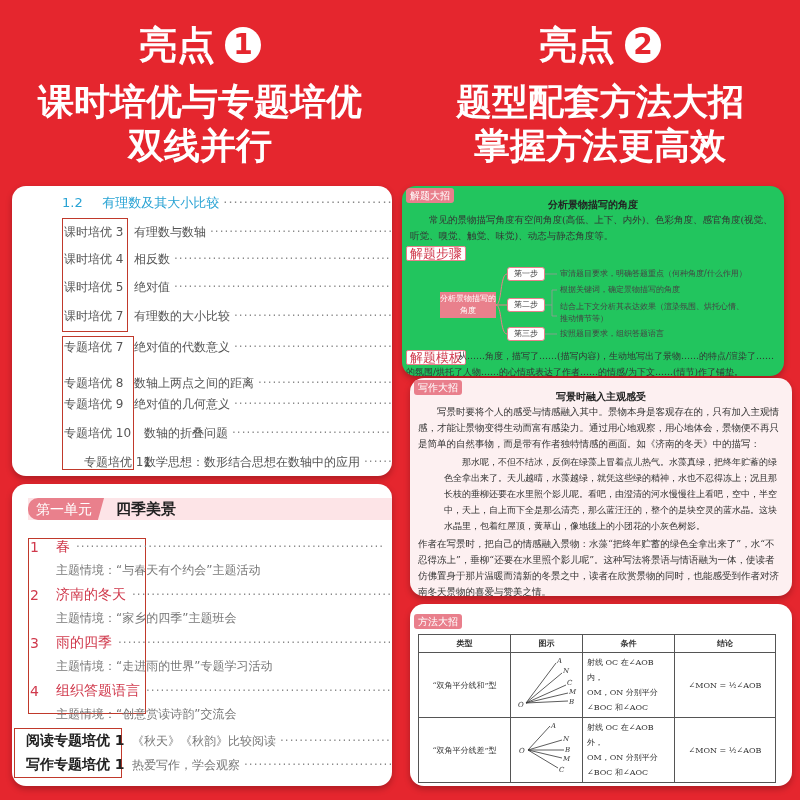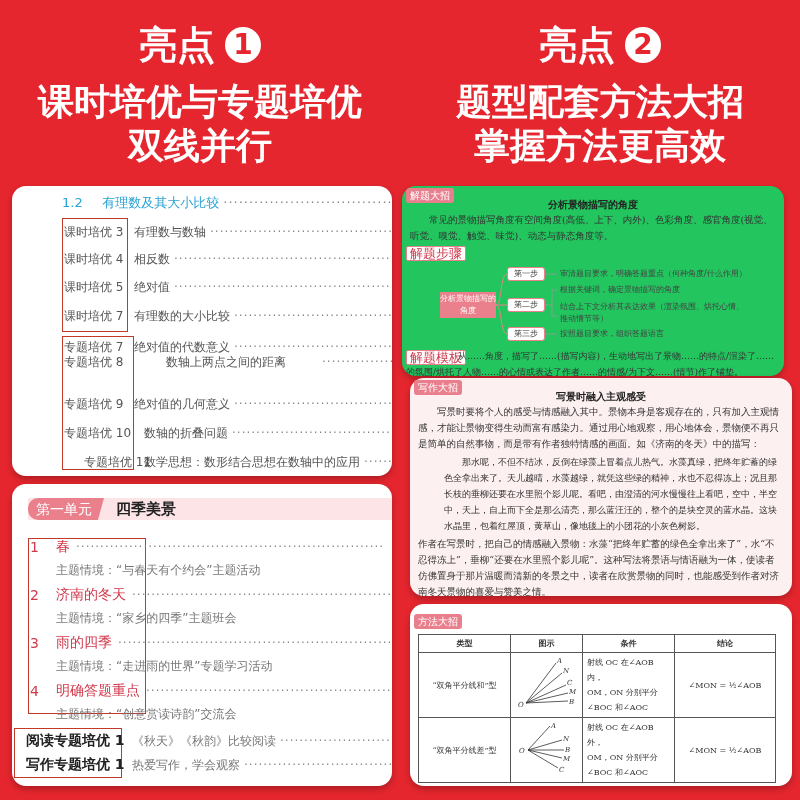--- a/index.html
+++ b/index.html
@@ -159,21 +159,21 @@
       <span class="title">有理数的大小比较</span>
       <span class="lead dots"></span>
     </div>
 
     <div class="redbox" style="left:50px; top:150px; width:72px; height:134px;"></div>
     <div class="toc-row" style="top:151px;">
       <span class="tag">专题培优 7</span>
       <span class="title">绝对值的代数意义</span>
       <span class="lead dots"></span>
     </div>
-    <div class="toc-row" style="top:166px;gap:32px;">
+    <div class="toc-row" style="top:187px;">
       <span class="tag">专题培优 8</span>
       <span class="title">数轴上两点之间的距离</span>
       <span class="lead dots"></span>
     </div>
     <div class="toc-row" style="top:208px;">
       <span class="tag">专题培优 9</span>
       <span class="title">绝对值的几何意义</span>
       <span class="lead dots"></span>
     </div>
     <div class="toc-row" style="top:237px;">
@@ -212,21 +212,21 @@
 
     <div class="lesson" style="top:148px;">
       <span class="ln">3</span>
       <span class="lt">雨的四季</span>
       <span class="lead dots"></span>
     </div>
     <div class="scene" style="top:174px;">主题情境：“走进雨的世界”专题学习活动</div>
 
     <div class="lesson" style="top:196px;">
       <span class="ln">4</span>
-      <span class="lt">明确答题重点</span>
+      <span class="lt">组织答题语言</span>
       <span class="lead dots"></span>
     </div>
     <div class="scene" style="top:222px;">主题情境：“创意赏读诗韵”交流会</div>
 
     <div class="redbox" style="left:2px; top:244px; width:108px; height:50px;"></div>
     <div class="special" style="top:246px;">
       <span class="tag">阅读专题培优 1</span>
       <span class="title">《秋天》《秋韵》比较阅读</span>
       <span class="lead dots"></span>
     </div>

